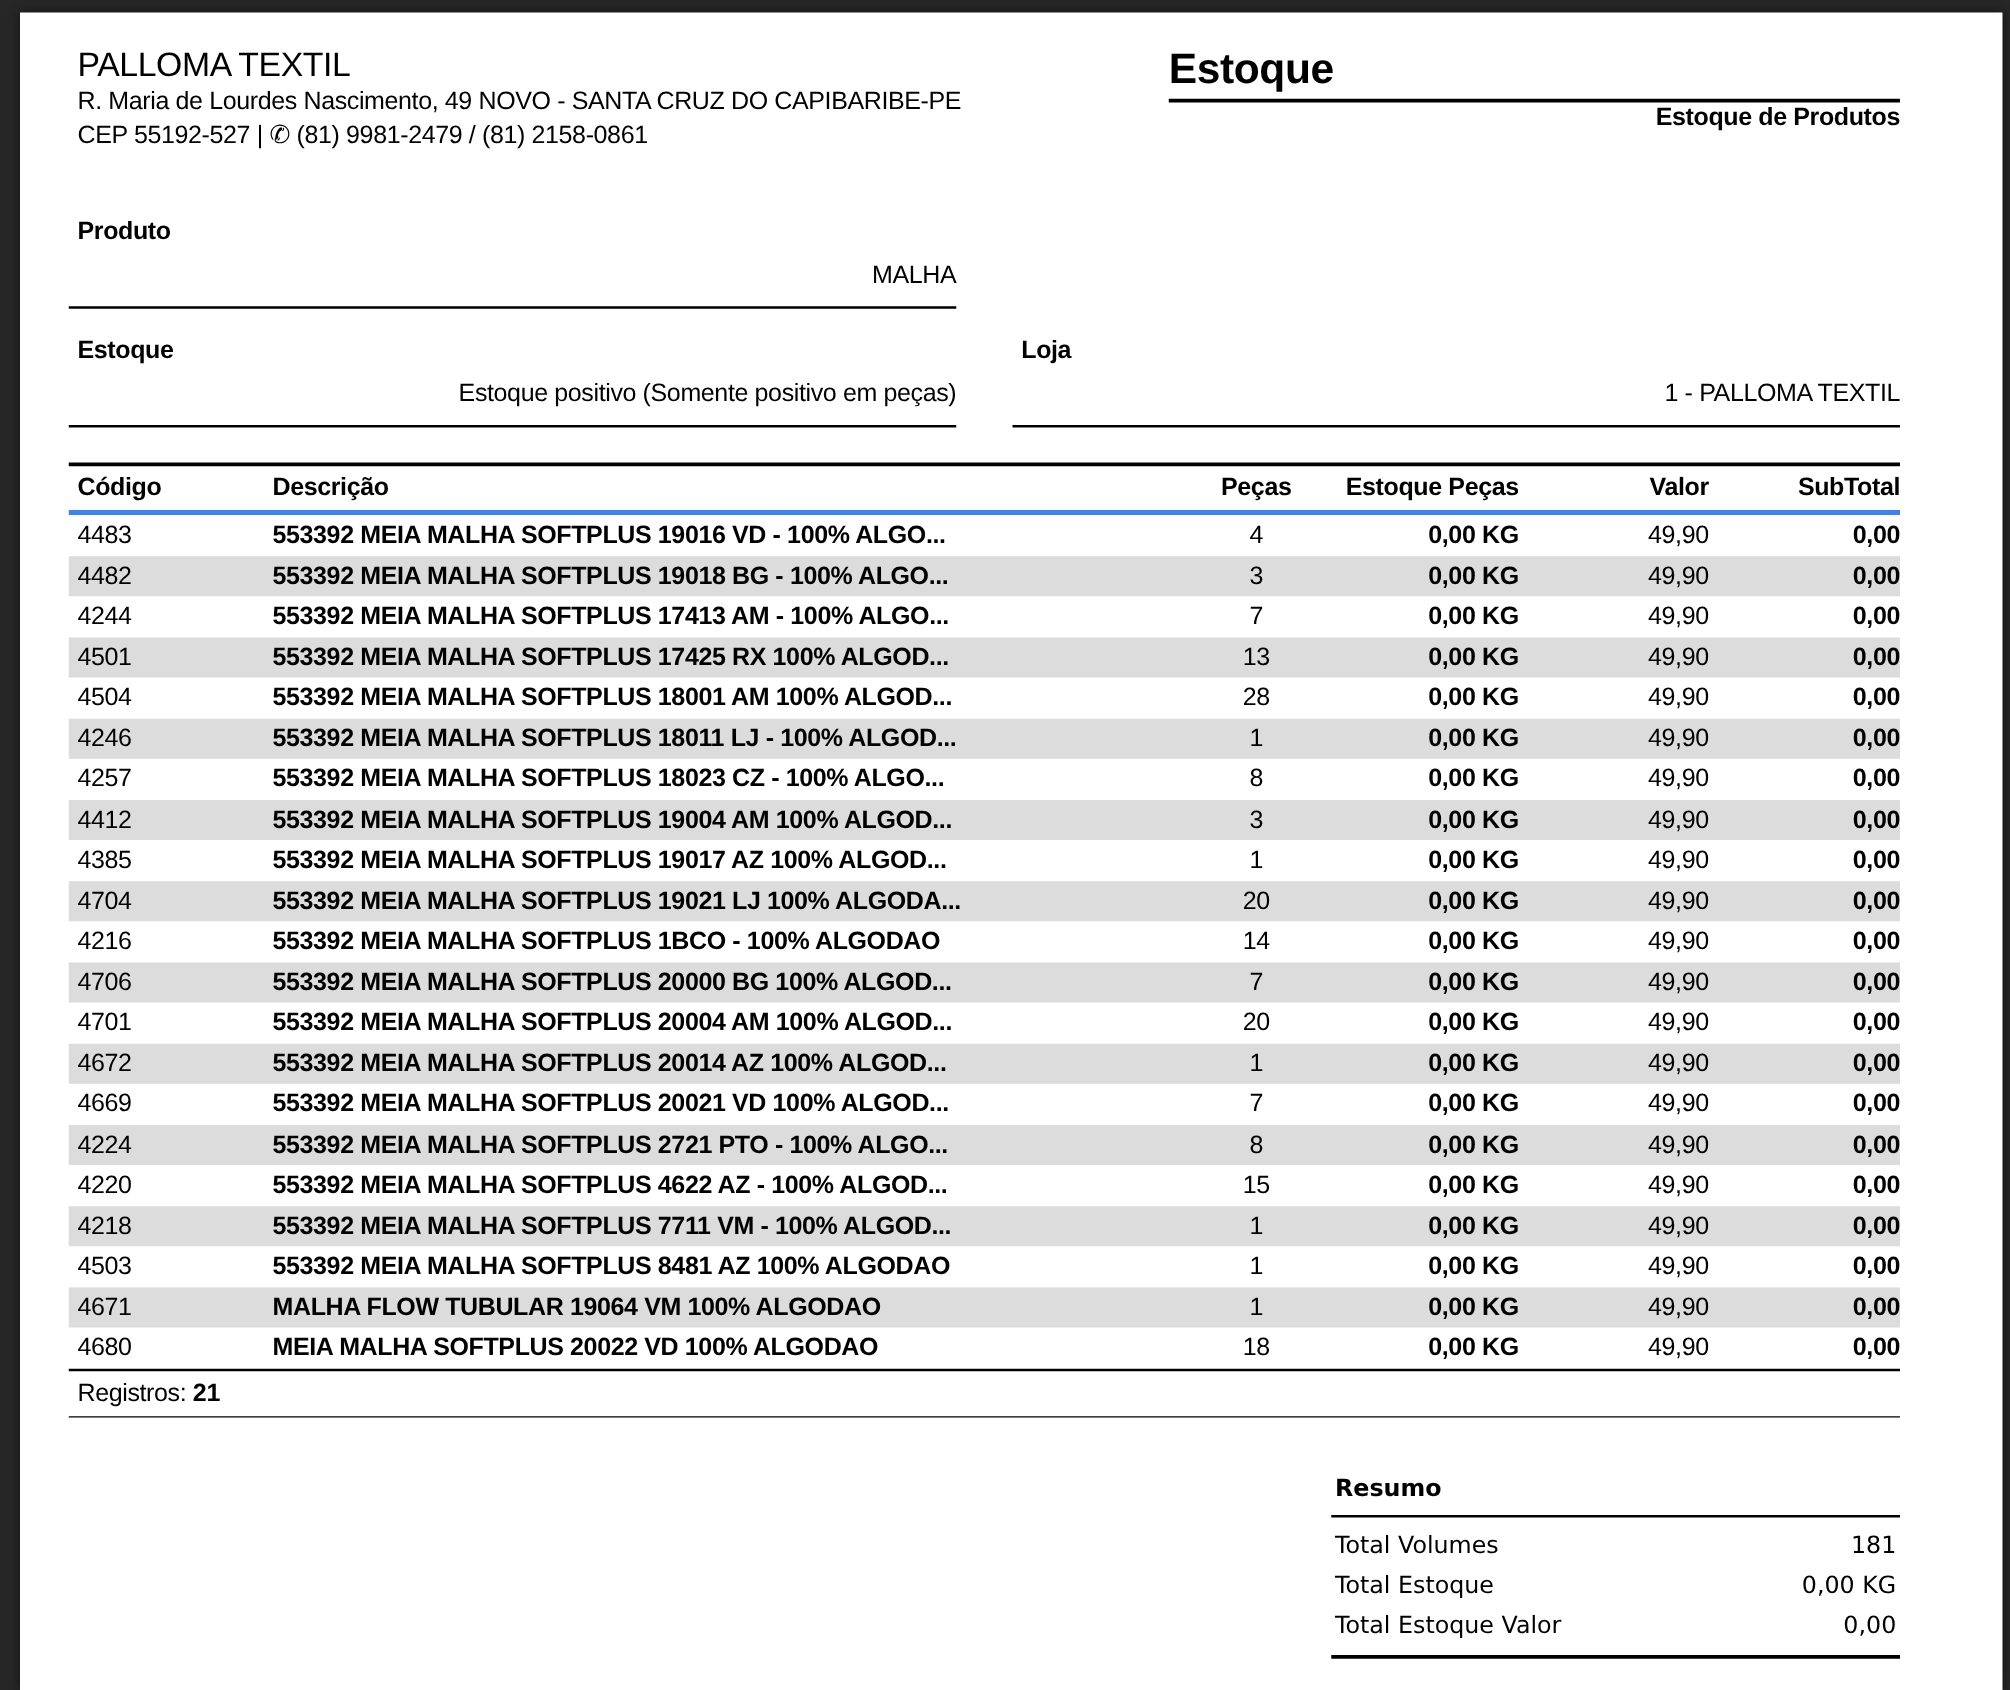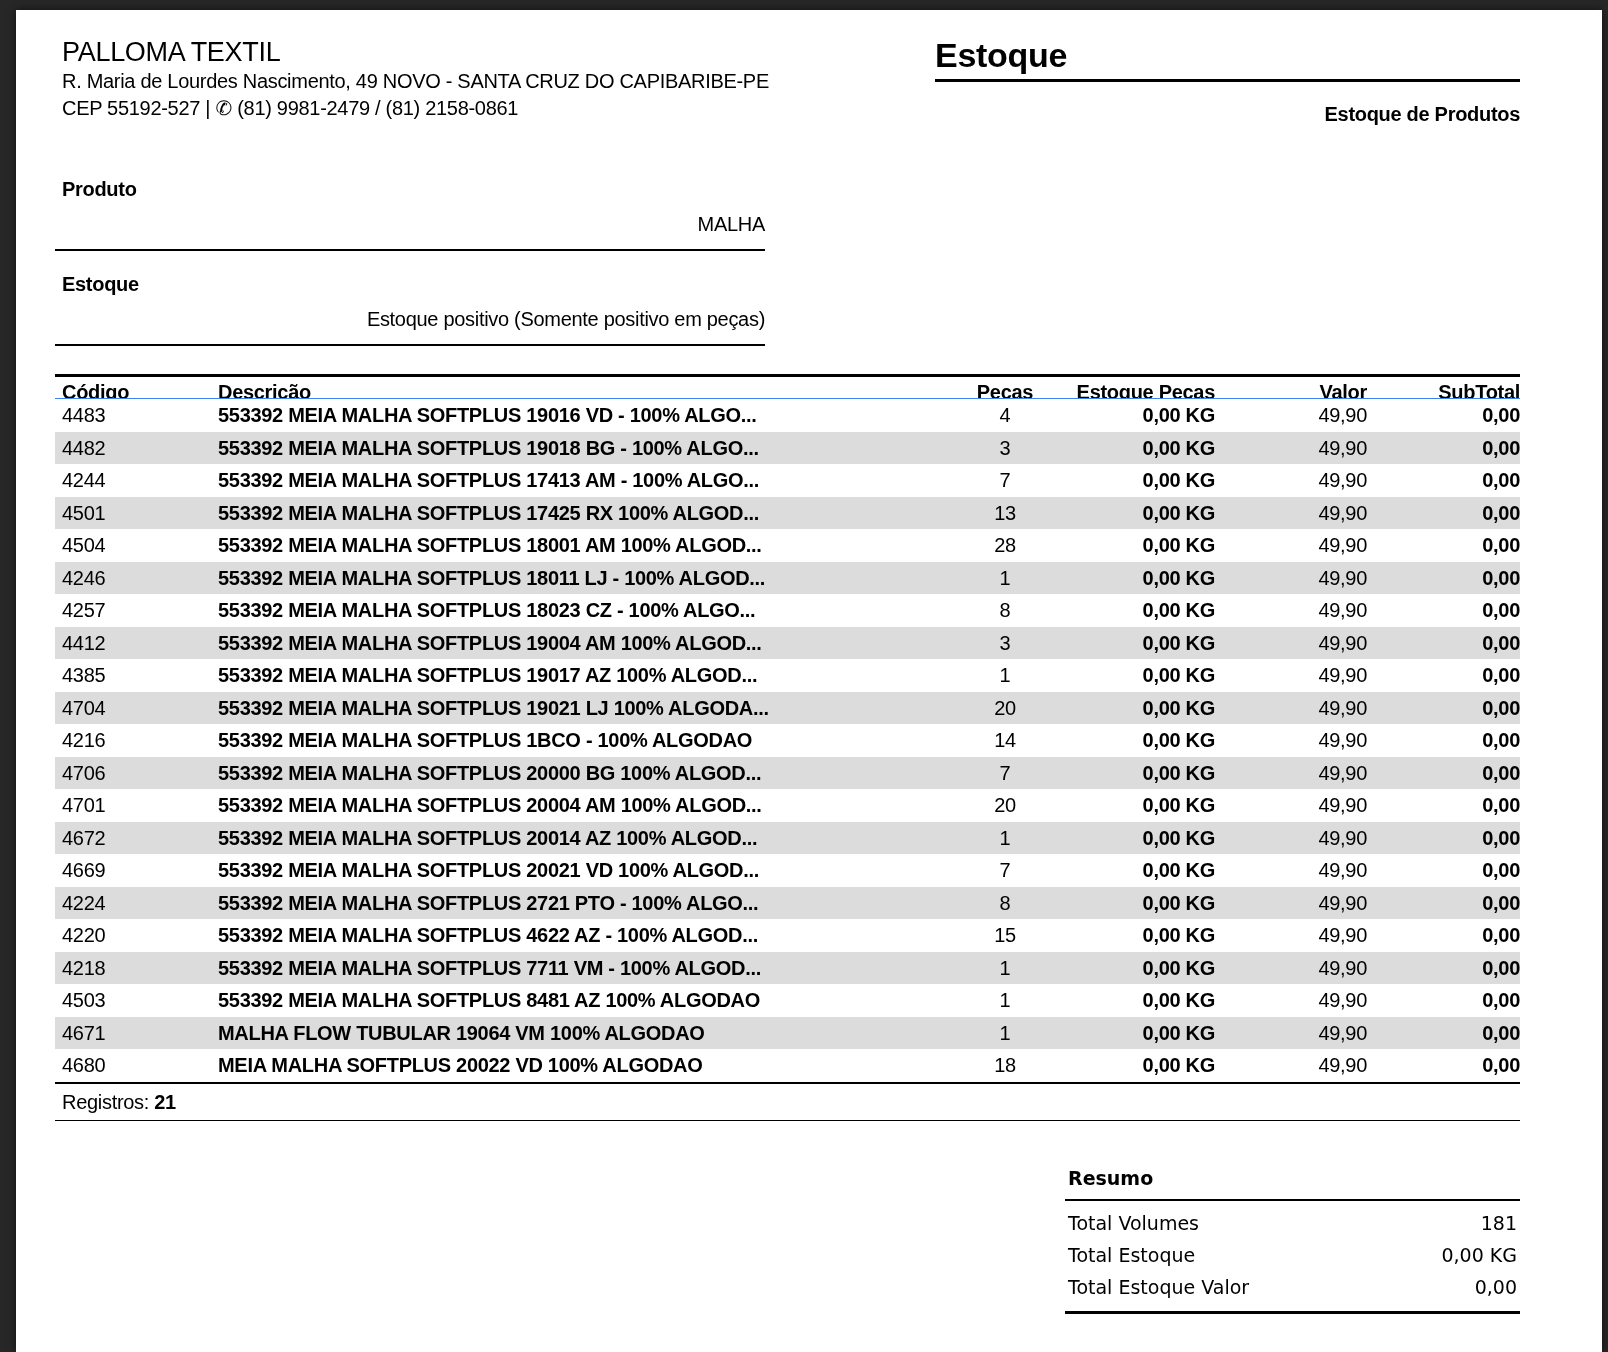--- a/index.html
+++ b/index.html
@@ -26,42 +26,42 @@
   
   .hdr { display: flex; margin-top: 26px; }
   .company { flex: 1; padding-left: 7px; }
   .company-name { font-size: 27px; font-weight: normal; line-height: 32px; }
   .company-line { font-size: 20px; font-weight: normal; line-height: 27px; }
   .title-block { width: 585px; }
   .title-main {
     font-size: 34px; font-weight: bold; line-height: 38px;
     padding-bottom: 5px; border-bottom: 3px solid #000;
   }
-  .title-sub { font-size: 20px; font-weight: bold; text-align: right; margin-top: 21px; }
+  .title-sub { font-size: 20px; font-weight: bold; text-align: right; margin-top: 1px; }
   
   .filters-row1 { margin-top: 50px; }
   .filters-row2 { margin-top: 20px; display: flex; justify-content: space-between; }
   .field { width: 710px; }
   .field-label { font-size: 20px; font-weight: bold; line-height: 26px; padding-left: 7px; }
   .field-value {
     font-size: 20px; text-align: right; line-height: 26px;
     padding-top: 9px; padding-bottom: 12px;
     border-bottom: 2px solid #000;
   }
   
   .table { margin-top: 28px; border-top: 3px solid #000; }
   .trow {
     display: grid;
     grid-template-columns: 163px 1fr 120px 150px 152px 153px;
     align-items: center;
     font-size: 20px;
     height: 32.5px; line-height: 32.5px;
     white-space: nowrap; overflow: hidden;
   }
-  .thead { font-weight: bold; height: 22px; line-height: 31px; border-bottom: 1px solid #3b82f6; }
+  .thead { font-weight: bold; height: 39px; line-height: 31px; border-bottom: 4px solid #3b82f6; }
   .rows > .trow:nth-child(even) { background: #dcdcdc; }
   .c-codigo { padding-left: 7px; }
   .c-desc { font-weight: bold; overflow: hidden; }
   .c-pecas { text-align: center; }
   .c-estq { text-align: right; font-weight: bold; }
   .c-valor { text-align: right; font-weight: normal; }
   .c-sub { text-align: right; font-weight: bold; }
   .thead .c-valor, .thead .c-pecas, .thead .c-estq { font-weight: bold; }
   .table-foot { border-top: 2px solid #000; }
   .registros {
@@ -106,20 +106,24 @@
       <div class="field">
         <div class="field-label">Produto</div>
         <div class="field-value">MALHA</div>
       </div>
     </div>
     <div class="filters-row2">
       <div class="field">
         <div class="field-label">Estoque</div>
         <div class="field-value">Estoque positivo (Somente positivo em peças)</div>
       </div>
+      <div class="field">
+        <div class="field-label">Loja</div>
+        <div class="field-value">1 - PALLOMA TEXTIL</div>
+      </div>
     </div>
 
     <div class="table">
       <div class="trow thead">
         <div class="c-codigo">Código</div>
         <div class="c-desc">Descrição</div>
         <div class="c-pecas">Peças</div>
         <div class="c-estq">Estoque Peças</div>
         <div class="c-valor">Valor</div>
         <div class="c-sub">SubTotal</div>

